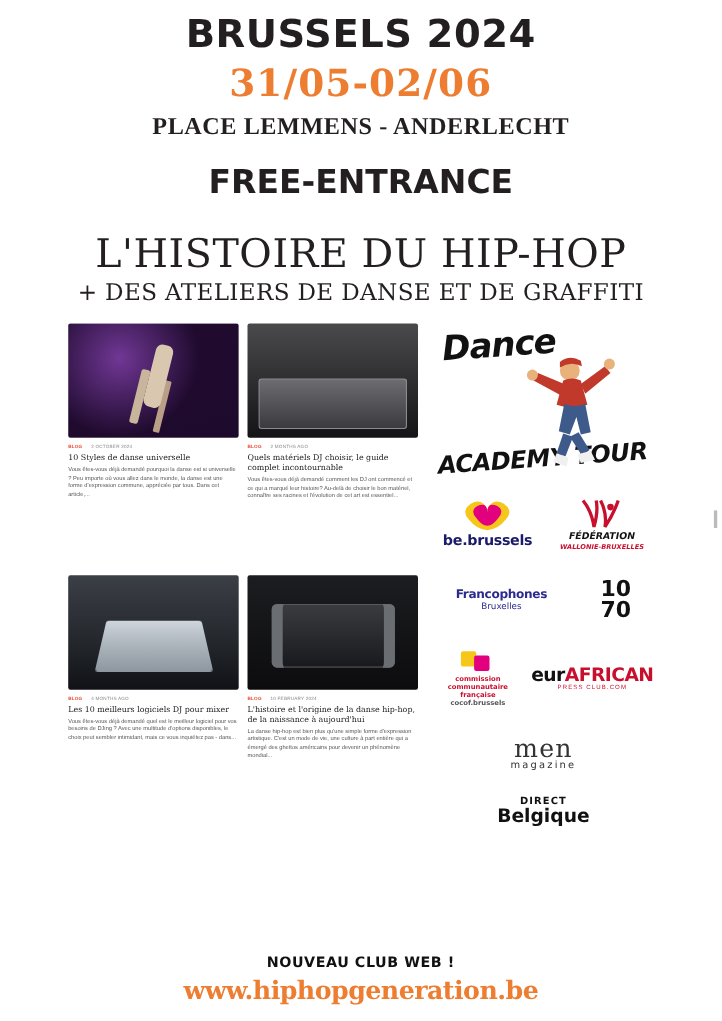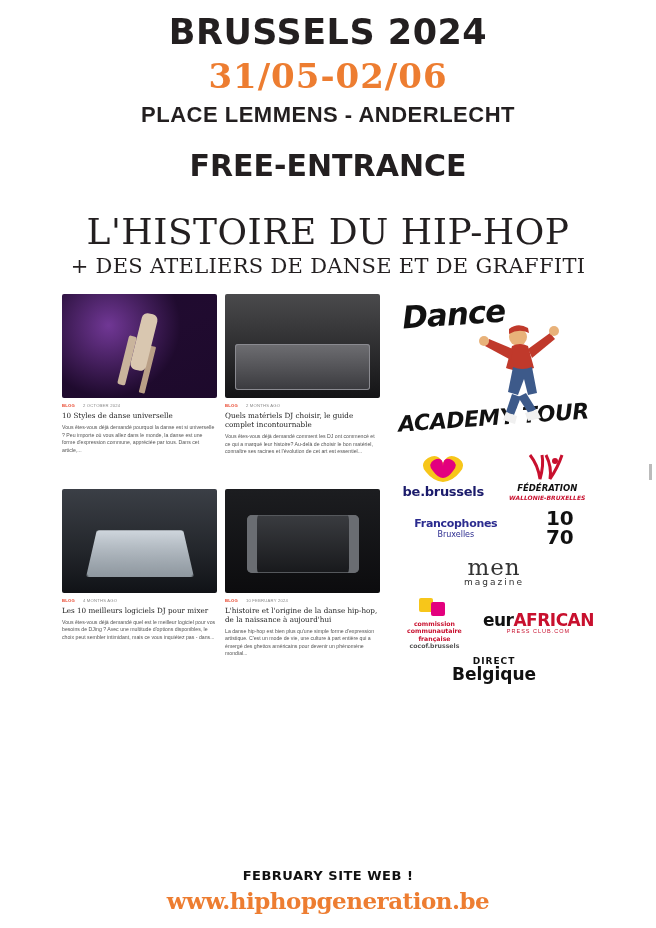--- a/index.html
+++ b/index.html
@@ -93,21 +93,21 @@
     text-align: center;
     font-family: "DejaVu Serif", serif;
     font-weight: bold;
     font-size: 34px;
     color: #ED7D31;
     letter-spacing: 1px;
     margin-top: 4px;
   }
   .place {
     text-align: center;
-    font-family: Liberation Sans, sans-serif;
+    font-family: Liberation Serif, serif;
     font-weight: bold;
     font-size: 22px;
     color: #231f20;
     letter-spacing: 0.5px;
     margin-top: 6px;
   }
   .free-entrance {
     text-align: center;
     font-family: "DejaVu Sans", sans-serif;
     font-weight: bold;
@@ -290,21 +290,21 @@
     top: 26px;
     width: 96px;
     height: 104px;
   }
 
   .partners {
     width: 208px;
     margin-top: 6px;
     display: flex;
     flex-direction: column;
-    gap: 7px;
+    gap: 24px;
     align-items: center;
   }
   .prow {
     width: 200px;
     display: flex;
     justify-content: space-around;
     align-items: center;
     gap: 8px;
   }
   .logo-cell {
@@ -539,54 +539,54 @@
             <span class="franco-sub">Bruxelles</span>
           </div>
           <div class="logo-cell">
             <div class="num1070">10</div>
             <div class="num1070">70</div>
           </div>
         </div>
 
         <div class="prow">
           <div class="logo-cell">
-            <span class="men-word">men</span>
-            <span class="men-sub">magazine</span>
-          </div>
-        </div>
-
-        <div class="prow">
-          <div class="logo-cell">
             <svg width="34" height="26" viewBox="0 0 34 26">
               <rect x="2" y="4" width="14" height="14" rx="2" fill="#f7c61a"></rect>
               <rect x="14" y="8" width="14" height="14" rx="2" fill="#e3007e"></rect>
             </svg>
             <span class="ccf-text">commission</span>
             <span class="ccf-text">communautaire française</span>
             <span class="ccf-text" style="color:#555;">cocof.brussels</span>
           </div>
           <div class="logo-cell">
             <div class="euraf">
               <span>eur</span><span class="afr">AFRICAN</span>
             </div>
             <div class="euraf-sub">PRESS CLUB.COM</div>
           </div>
         </div>
 
         <div class="prow">
           <div class="logo-cell">
+            <span class="men-word">men</span>
+            <span class="men-sub">magazine</span>
+          </div>
+        </div>
+
+        <div class="prow">
+          <div class="logo-cell">
             <div class="direct-be direct-small">DIRECT</div>
             <div class="direct-be">Belgique</div>
           </div>
         </div>
 
       </div>
     </div>
   </div>
 
   <div class="edge-mark"></div>
 
   <div class="footer">
-    <div class="new-site">FEBRUARY SITE WEB !</div>
+    <div class="new-site">NOUVEAU CLUB WEB !</div>
     <div class="url">www.hiphopgeneration.be</div>
   </div>
 
 </div>
 
 </body></html>

